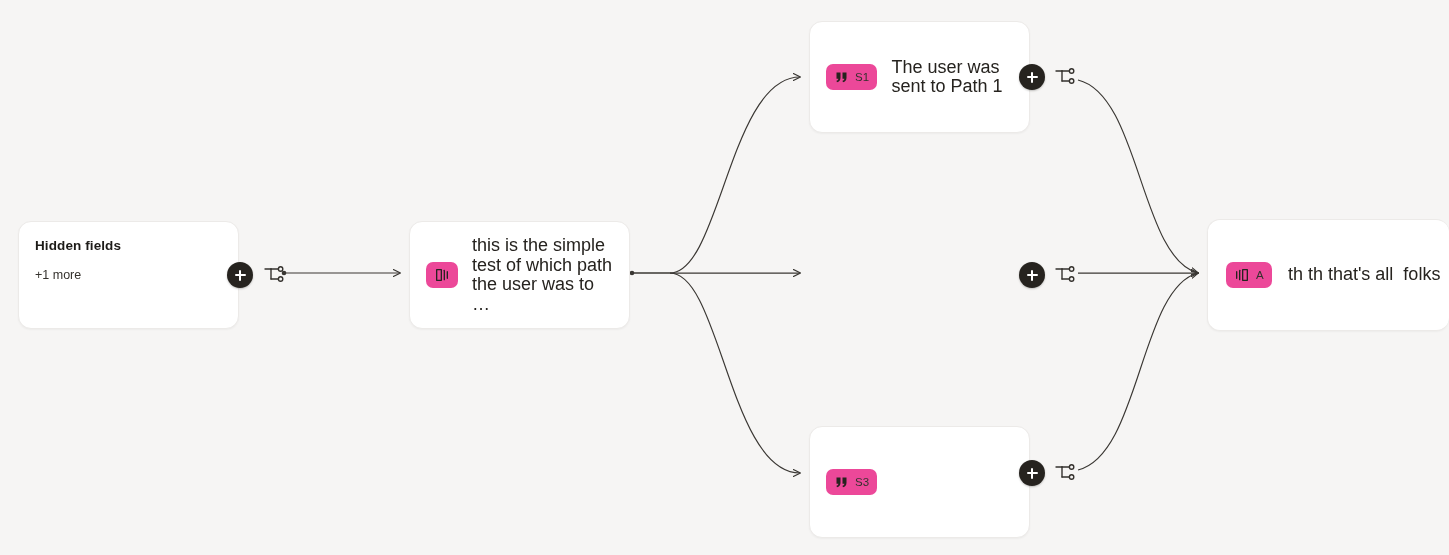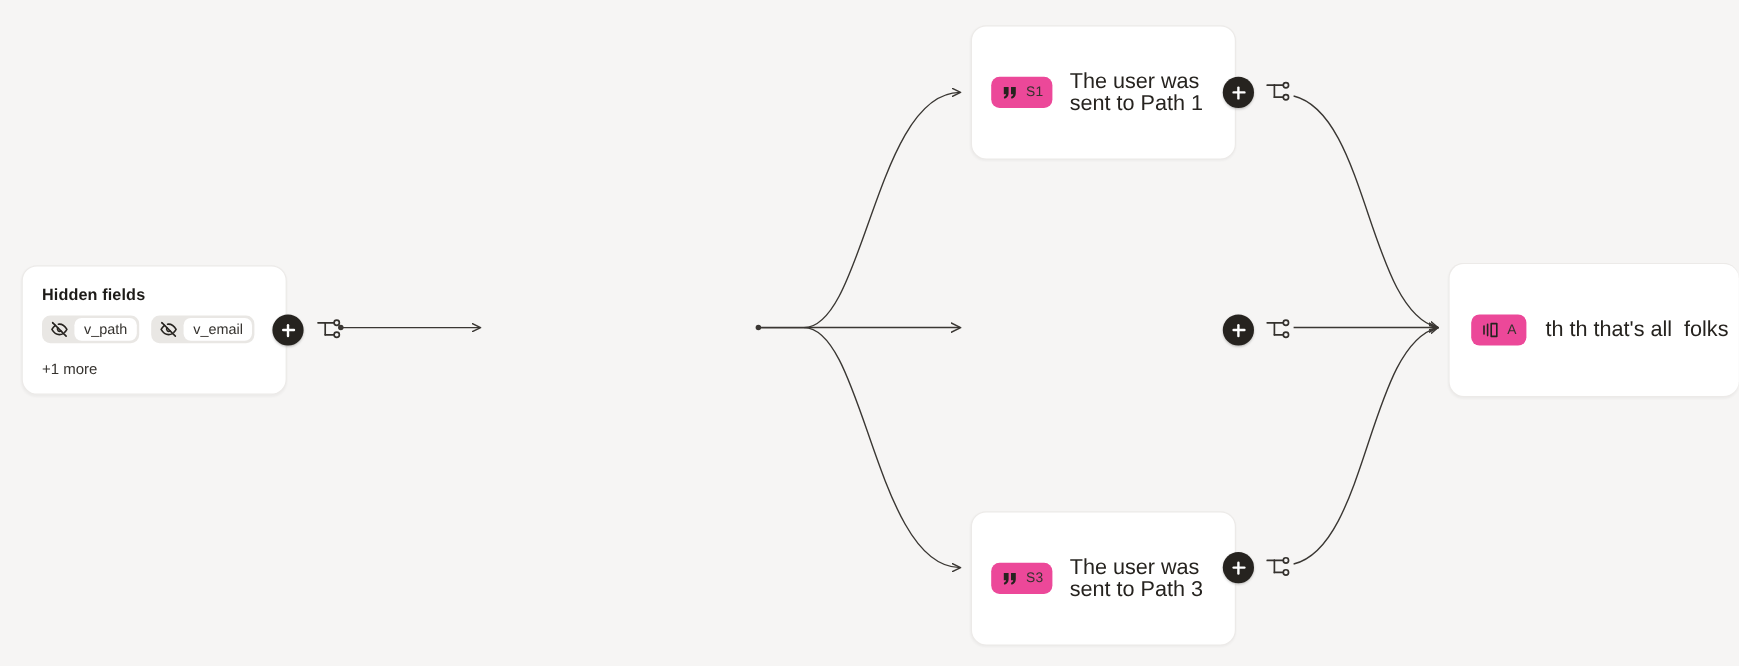--- a/index.html
+++ b/index.html
@@ -221,62 +221,47 @@
 
     <path d="M 1078 80 C 1140 95, 1140 258, 1198 273" fill="none" stroke="#3a3733" stroke-width="1.15" marker-end="url(#arrow)"></path>
 
     <path d="M 1078 273 L 1198 273" fill="none" stroke="#3a3733" stroke-width="1.25" marker-end="url(#arrow)"></path>
 
     <path d="M 1078 470 C 1140 455, 1140 288, 1198 273" fill="none" stroke="#3a3733" stroke-width="1.15" marker-end="url(#arrow)"></path>
   </svg>
 
   <div class="node" id="node-hidden">
     <div class="hf-title">Hidden fields</div>
-    <div class="hf-chips">
-
-      <div class="hf-chip">
-        <span class="eyeoff">
-          <svg width="15" height="15" viewBox="0 0 24 24" fill="none" stroke="#26231f" stroke-width="2.1" stroke-linecap="round" stroke-linejoin="round">
-            <path d="M3 3 L21 21"></path>
-            <path d="M10.6 5.1A10.9 10.9 0 0 1 12 5c6 0 10 7 10 7a17.8 17.8 0 0 1-3.1 3.9"></path>
-            <path d="M6.6 6.7A17.6 17.6 0 0 0 2 12s4 7 10 7a10.6 10.6 0 0 0 5.1-1.3"></path>
-            <path d="M9.9 9.9a3 3 0 0 0 4.2 4.2"></path>
-          </svg>
-        </span>
-        <span class="chip-label">v_path</span>
-      </div>
-
-      <div class="hf-chip">
-        <span class="eyeoff">
-          <svg width="15" height="15" viewBox="0 0 24 24" fill="none" stroke="#26231f" stroke-width="2.1" stroke-linecap="round" stroke-linejoin="round">
-            <path d="M3 3 L21 21"></path>
-            <path d="M10.6 5.1A10.9 10.9 0 0 1 12 5c6 0 10 7 10 7a17.8 17.8 0 0 1-3.1 3.9"></path>
-            <path d="M6.6 6.7A17.6 17.6 0 0 0 2 12s4 7 10 7a10.6 10.6 0 0 0 5.1-1.3"></path>
-            <path d="M9.9 9.9a3 3 0 0 0 4.2 4.2"></path>
-          </svg>
-        </span>
-        <span class="chip-label">v_email</span>
-      </div>
-
-    </div>
     <div class="hf-more">+1 more</div>
   </div>
 
   <div class="plus-btn" id="plus-hidden"></div>
   <div class="branch-icon" id="branch-hidden">
     <svg width="22" height="20" viewBox="0 0 22 20" fill="none" stroke="#35322e" stroke-width="1.4" stroke-linecap="round" stroke-linejoin="round">
       <path d="M2 4 H8"></path>
       <path d="M8 4 V14"></path>
       <path d="M8 4 H15"></path>
       <path d="M8 14 H15"></path>
       <circle cx="17.6" cy="4" r="2.2" fill="none"></circle>
       <circle cx="17.6" cy="14" r="2.2" fill="none"></circle>
     </svg>
   </div>
 
+  <div class="node" id="node-split">
+    <div class="node-row">
+      <span class="badge">
+        <svg width="16" height="16" viewBox="0 0 24 24" fill="none" stroke="#26231f" stroke-width="2" stroke-linecap="round" stroke-linejoin="round">
+          <path d="M4 4 H11 V20 H4 Z"></path>
+          <path d="M15.5 5 V19"></path>
+          <path d="M20 7 V17"></path>
+        </svg>
+      </span>
+      <span class="node-text">this is the simple test of which path the user was to …</span>
+    </div>
+  </div>
 
   <div class="node node-path" id="node-s1">
     <div class="node-row">
       <span class="badge">
         <svg width="15" height="15" viewBox="0 0 24 24" fill="#26231f">
           <path d="M4 4 h6.4 v8.2 c0 3.9 -2.1 6.3 -5.6 7.3 l-0.9 -2.3 c2 -0.7 3 -1.9 3.1 -3.4 H4 Z"></path>
           <path d="M13.6 4 H20 v8.2 c0 3.9 -2.1 6.3 -5.6 7.3 l-0.9 -2.3 c2 -0.7 3 -1.9 3.1 -3.4 h-3 Z"></path>
         </svg>
         <span class="badge-text">S1</span>
       </span>
@@ -309,21 +294,20 @@
 
   <div class="node node-path" id="node-s3">
     <div class="node-row">
       <span class="badge">
         <svg width="15" height="15" viewBox="0 0 24 24" fill="#26231f">
           <path d="M4 4 h6.4 v8.2 c0 3.9 -2.1 6.3 -5.6 7.3 l-0.9 -2.3 c2 -0.7 3 -1.9 3.1 -3.4 H4 Z"></path>
           <path d="M13.6 4 H20 v8.2 c0 3.9 -2.1 6.3 -5.6 7.3 l-0.9 -2.3 c2 -0.7 3 -1.9 3.1 -3.4 h-3 Z"></path>
         </svg>
         <span class="badge-text">S3</span>
       </span>
-      <span class="node-text">The user was sent to Path 3</span>
     </div>
   </div>
   <div class="plus-btn" id="plus-s3"></div>
   <div class="branch-icon" id="branch-s3">
     <svg width="22" height="20" viewBox="0 0 22 20" fill="none" stroke="#35322e" stroke-width="1.4" stroke-linecap="round" stroke-linejoin="round">
       <path d="M2 4 H8"></path>
         <path d="M8 4 V14"></path>
         <path d="M8 4 H15"></path>
         <path d="M8 14 H15"></path>
       <circle cx="17.6" cy="4" r="2.2"></circle>

